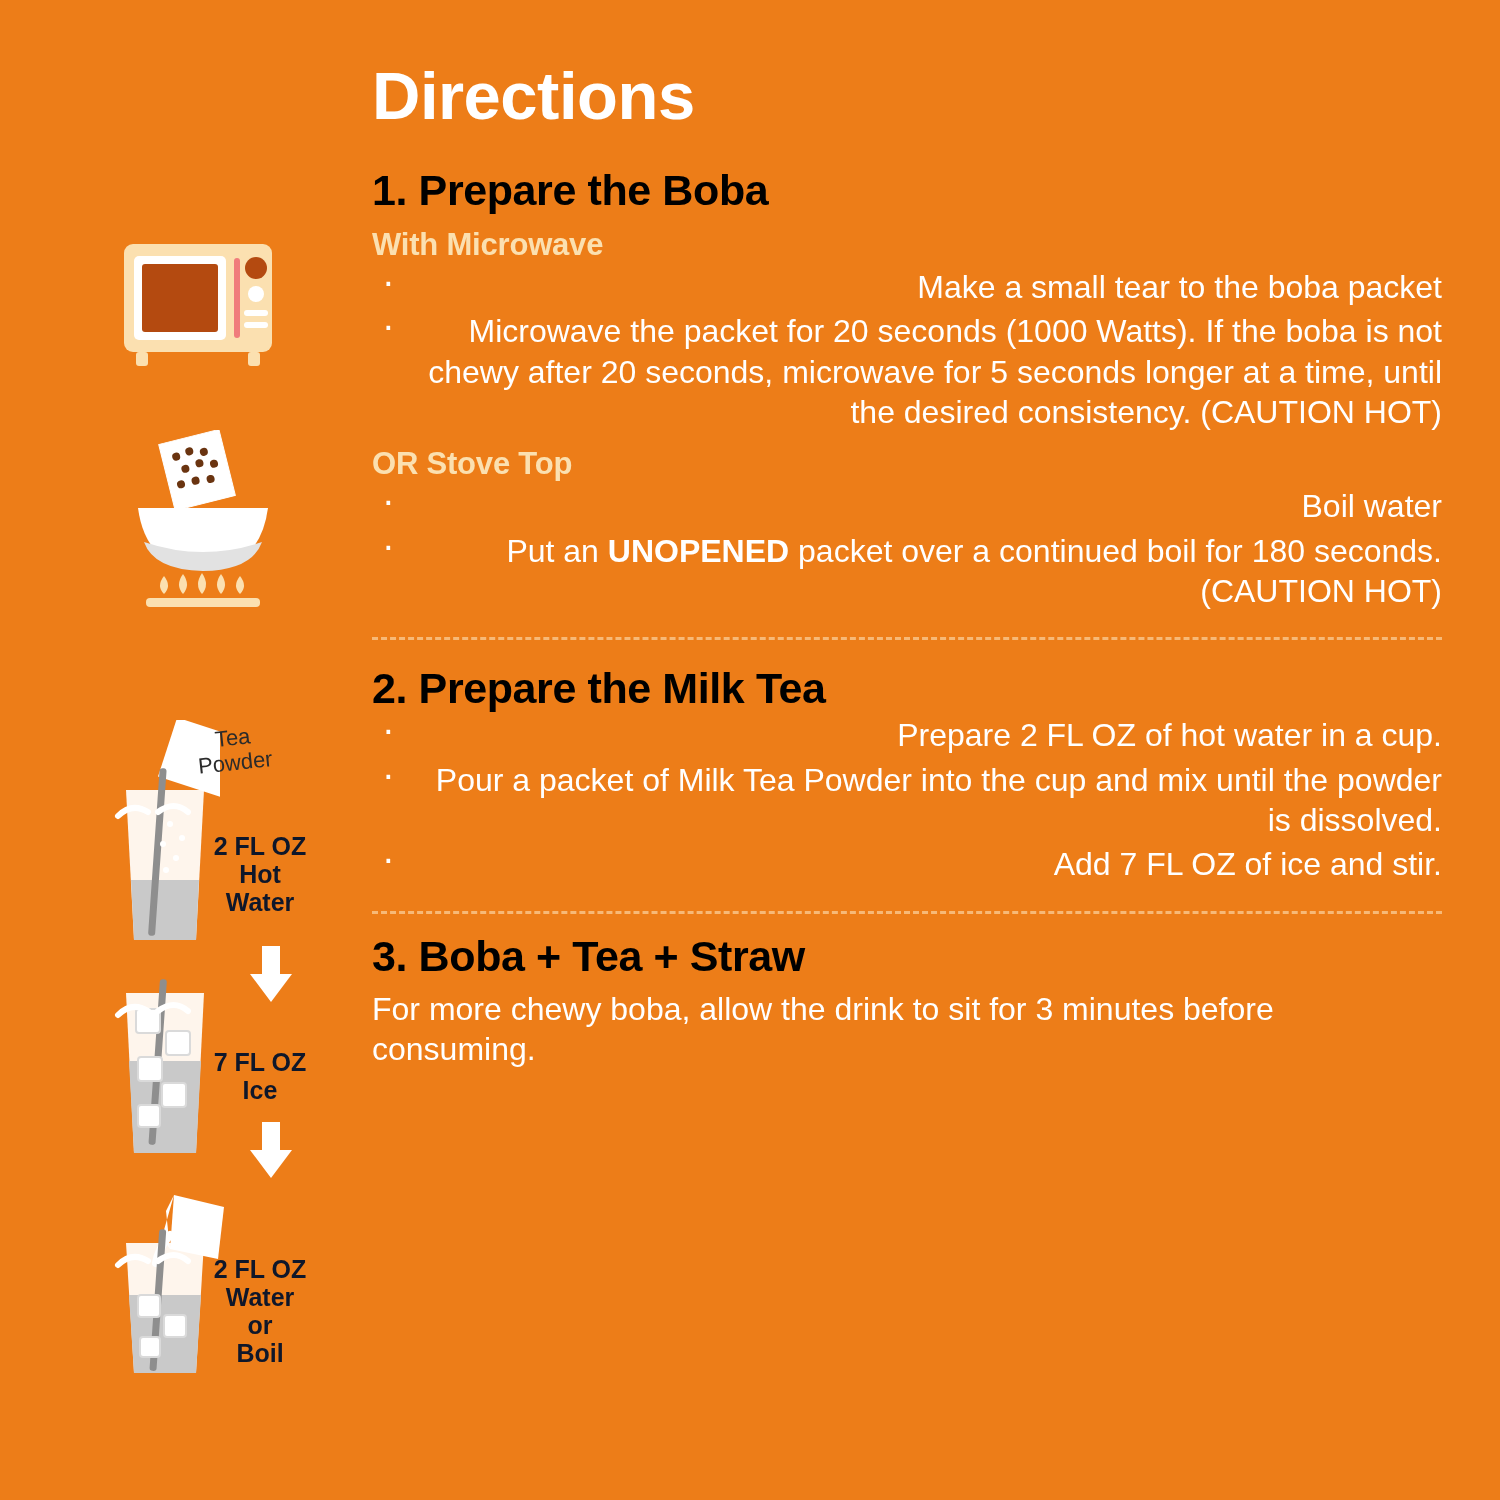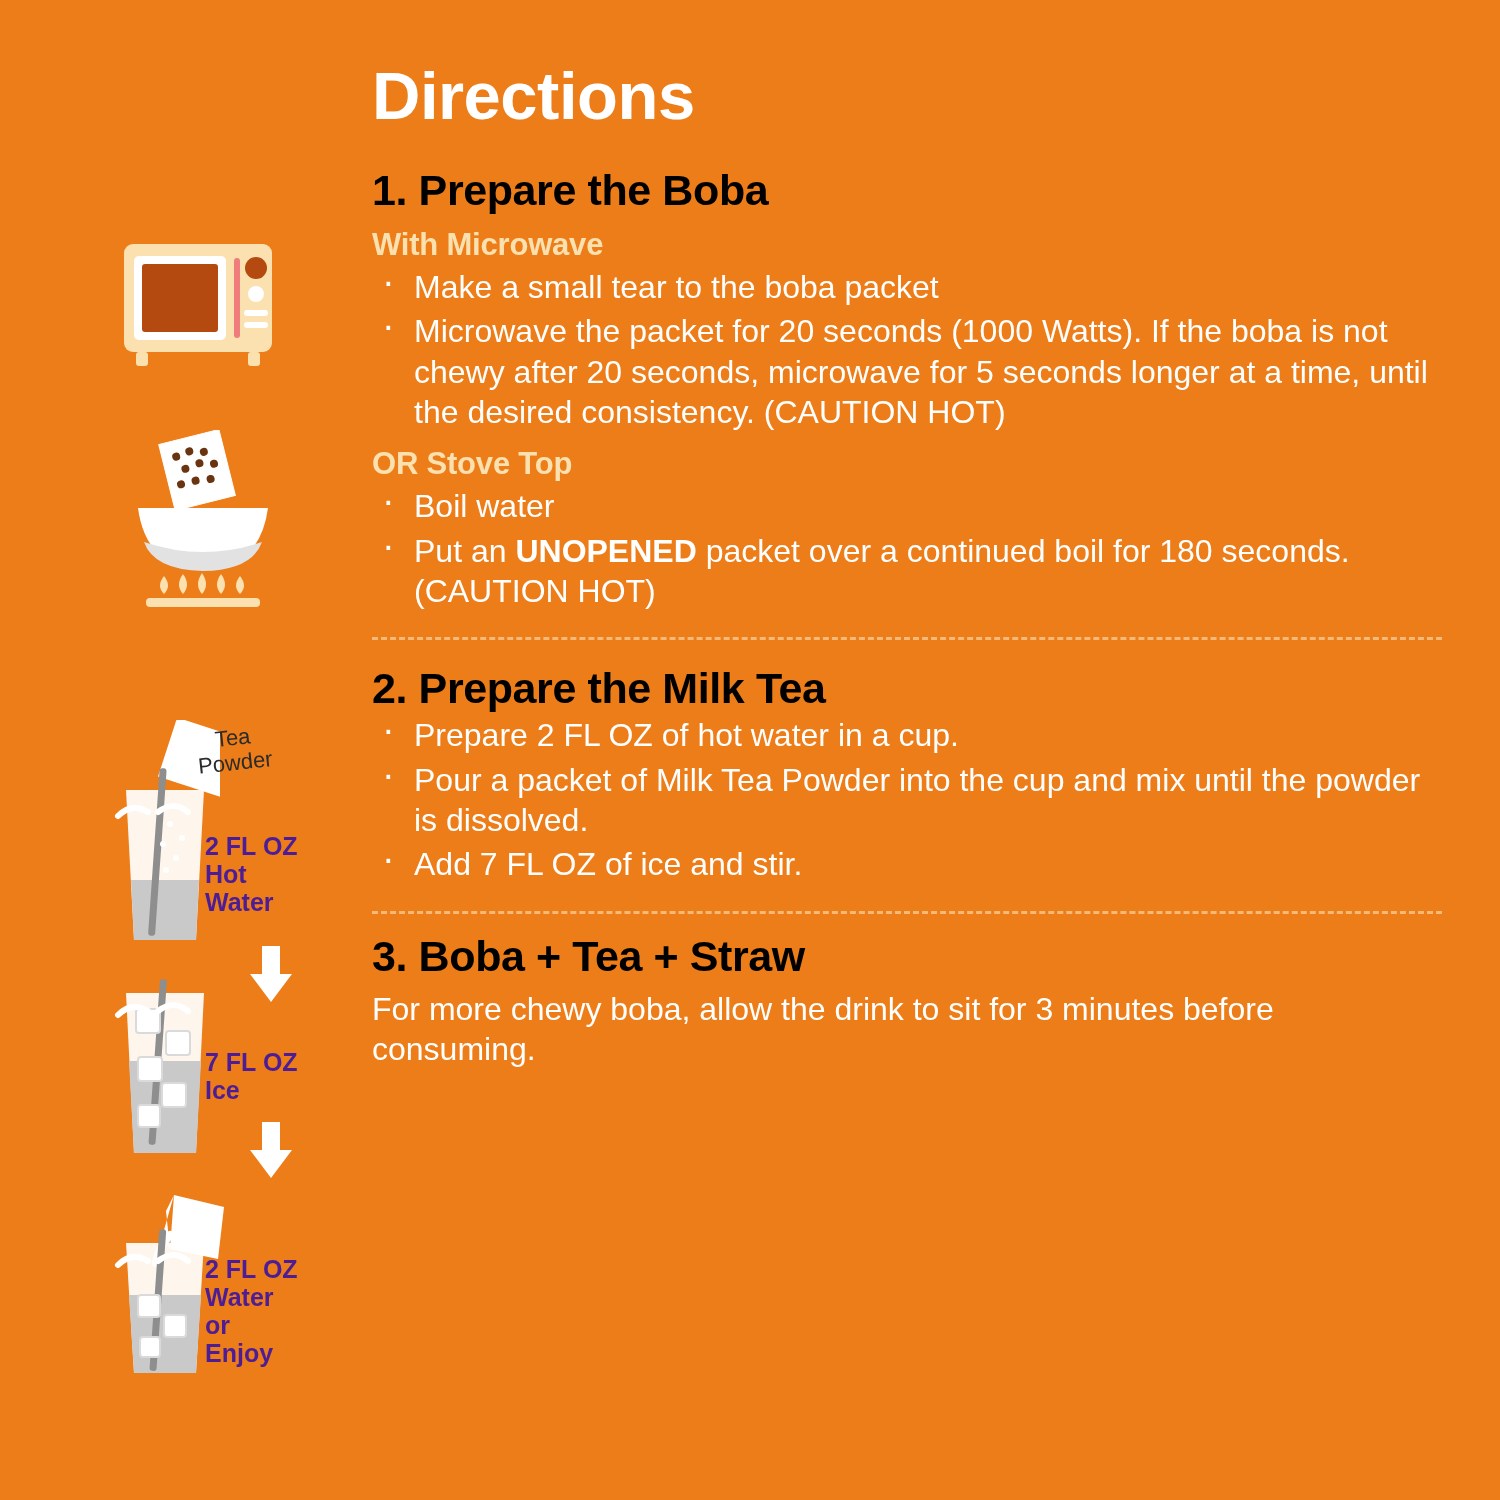--- a/index.html
+++ b/index.html
@@ -44,20 +44,21 @@
     font-size: 31px;
     font-weight: bold;
     color: #FBE0B0;
     letter-spacing: -0.2px;
     margin-top: 14px;
   }
   ul.bullets {
     list-style: none;
     margin: 4px 0 0 0;
     padding: 0;
+    text-align: right;
   }
   ul.bullets li {
     position: relative;
     padding-left: 42px;
     margin-top: 4px;
     font-size: 32px;
     line-height: 1.26;
   }
   ul.bullets li::before {
     content: "\00B7";
@@ -110,22 +111,23 @@
   .bowl { left: 120px; top: 430px; }
   
   .glass1 { left: 100px; top: 720px; }
   .glass2 { left: 100px; top: 975px; }
   .glass3 { left: 100px; top: 1185px; }
 
   .label-col {
     position: absolute;
     font-size: 25px;
     font-weight: bold;
-    color: #4c1d95;
+    color: #0f172a;
     line-height: 1.12;
+    text-align: center;
     width: 110px;
   }
   .lbl1 { left: 205px; top: 832px; }
   .lbl2 { left: 205px; top: 1048px; }
   .lbl3 { left: 205px; top: 1255px; }
 
   .arrow {
     position: absolute;
     left: 248px;
     width: 46px;
@@ -282,21 +284,21 @@
           <rect x="40" y="152" width="20" height="20" rx="3"></rect>
         </g>
         <path d="M18 80 q14 -14 30 -4" stroke="#ffffff" stroke-width="6" fill="none" stroke-linecap="round"></path>
         <path d="M58 76 q16 -12 30 0" stroke="#ffffff" stroke-width="6" fill="none" stroke-linecap="round"></path>
       </svg>
     </div>
     <div class="label-col lbl3">
       <div>2  FL OZ</div>
       <div>Water</div>
       <div>or</div>
-      <div>Enjoy</div>
+      <div>Boil</div>
     </div>
   </div>
 
   <div class="title">Directions</div>
 
   <div class="content">
 
     <div>
       <div class="sec-head">1. Prepare the Boba</div>
 

